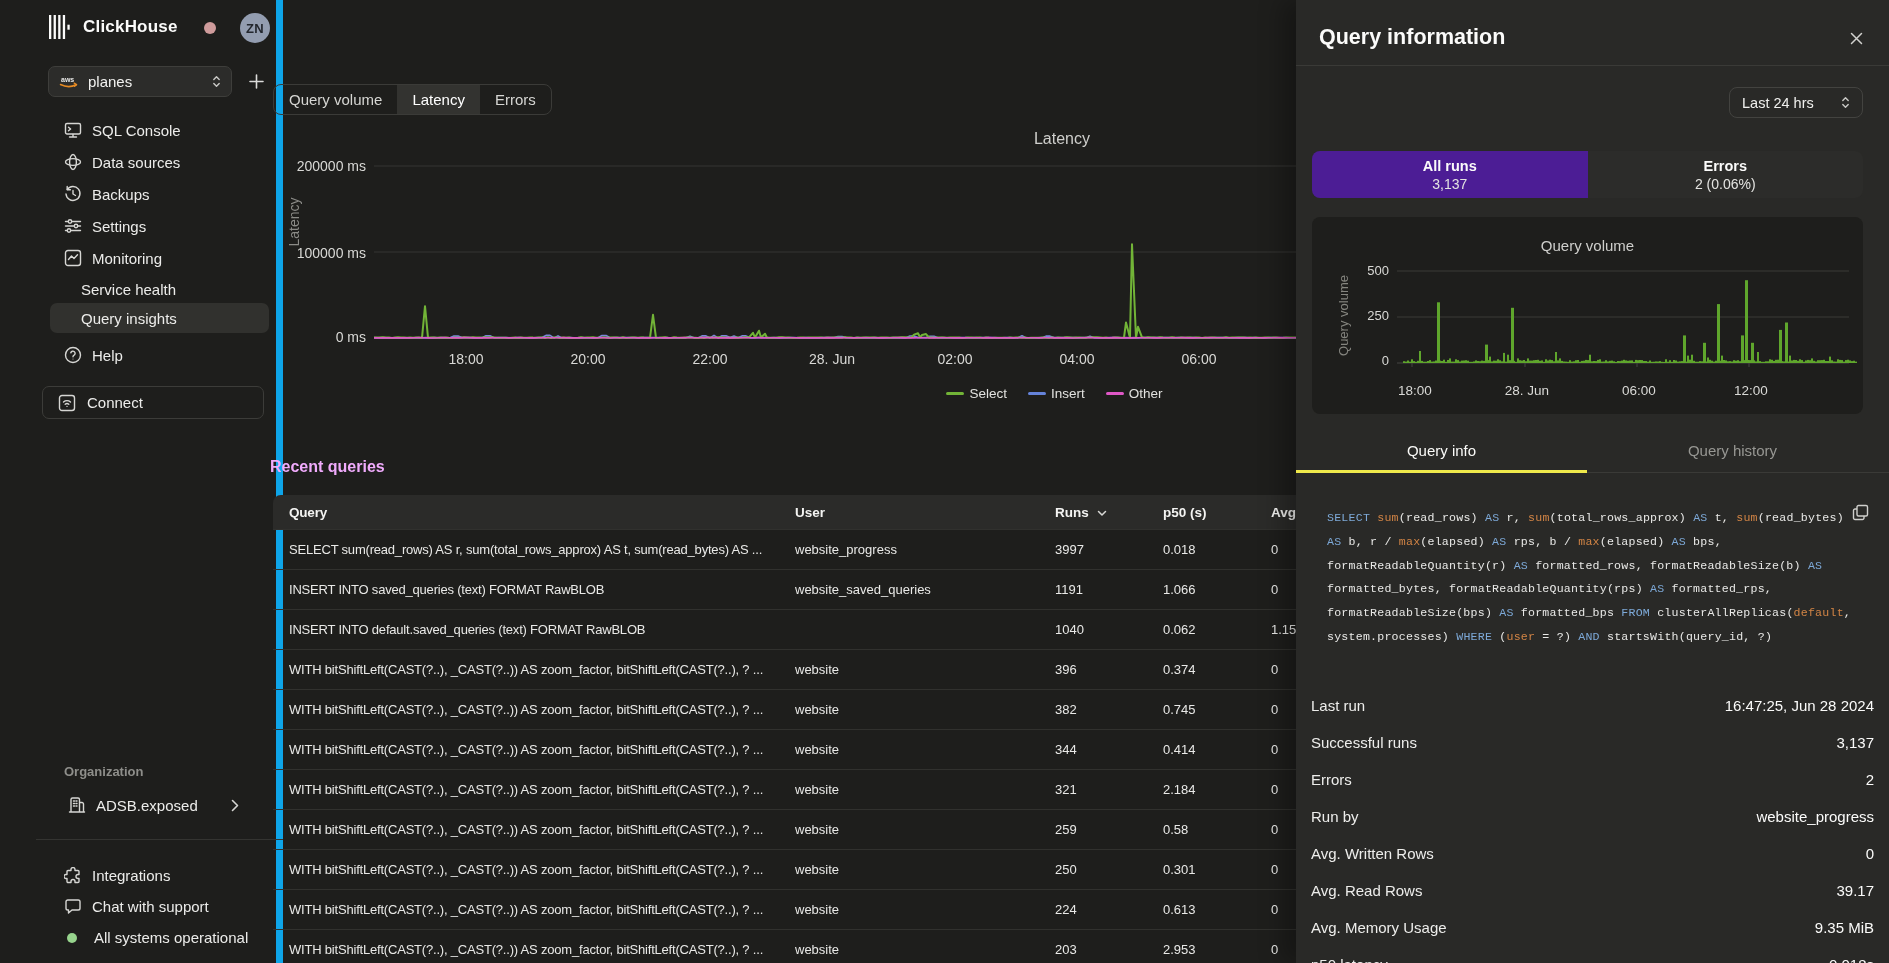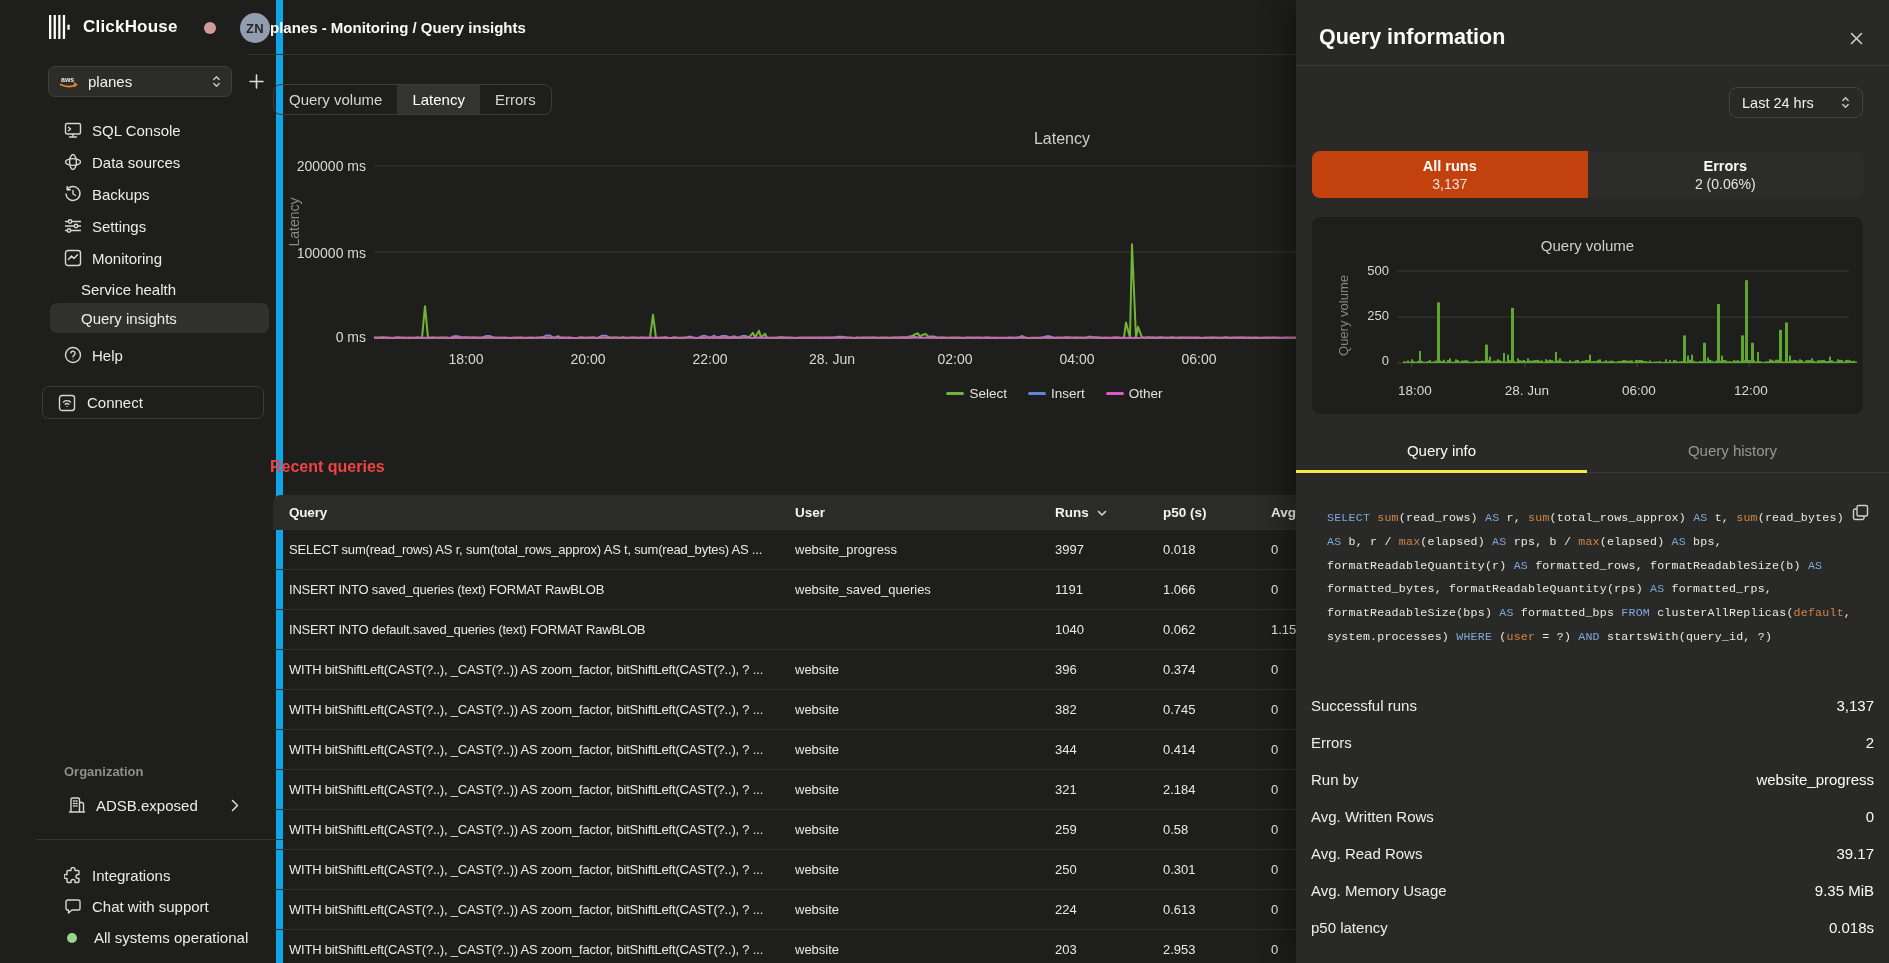--- a/index.html
+++ b/index.html
@@ -47,41 +47,41 @@
   .tab.active { background:#333330; color:#ffffff; }
 
   .chart-title { position:absolute; left:514px; top:130px; width:600px; text-align:center; font-size:16px; color:#cfcfcc; }
   .ylab { position:absolute; text-align:right; width:90px; font-size:14px; color:#d9d9d6; }
   .yaxis-name { position:absolute; left:8px; top:214px; width:76px; font-size:14px; color:#8b8b87; transform:rotate(-90deg); transform-origin:center; text-align:center; }
   .xlab { position:absolute; top:351px; width:80px; text-align:center; font-size:14px; color:#d9d9d6; }
   .legend { position:absolute; left:-14px; top:386px; width:1641px; display:flex; justify-content:center; gap:21px; font-size:13.5px; color:#e2e2df; }
   .legend .it { display:flex; align-items:center; gap:5px; }
   .lg-line { width:18px; height:0; border-top:3px solid; border-radius:2px; }
 
-  .rq-title { position:absolute; left:22px; top:458px; font-size:16px; font-weight:700; color:#ef4444; }
+  .rq-title { position:absolute; left:22px; top:458px; font-size:16px; font-weight:700; color:#f0abfc; }
   .table { position:absolute; left:25px; top:495px; width:1614px; font-size:13px; }
   .thead { font-size:13.5px; display:flex; height:34px; align-items:center; background:#2b2b29; border-radius:8px 8px 0 0; font-weight:700; color:#f4f4f2; white-space:nowrap; }
   .tr { display:flex; height:40px; align-items:center; border-top:1px solid #31312e; color:#e9e9e7; }
   .c-q { width:508px; padding-left:16px; white-space:nowrap; overflow:hidden; letter-spacing:-0.2px; }
   .c-u { width:260px; padding-left:14px; white-space:nowrap; }
   .c-r { width:108px; padding-left:14px; }
   .c-p { width:108px; padding-left:14px; }
   .c-a { width:120px; padding-left:14px; }
 
   
   .panel { position:absolute; left:1296px; top:0; width:593px; height:963px; background:#292927; box-shadow:-14px 0 22px rgba(0,0,0,.28); }
   .p-head { position:absolute; left:0; top:0; width:593px; height:66px; border-bottom:1px solid #3a3a37; }
   .p-head .t { position:absolute; left:23px; top:25px; font-size:21.5px; font-weight:700; color:#fbfbfa; }
   .close { position:absolute; right:26px; top:32px; width:13px; height:13px; }
   .range { position:absolute; left:433px; top:87px; width:134px; height:31px; border:1px solid #434340; border-radius:8px; display:flex; align-items:center; padding:0 12px; font-size:14.5px; color:#f0f0ee; }
   .range .updn { margin-left:auto; }
 
   .seg { position:absolute; left:16px; top:151px; width:551px; height:47px; display:flex; border-radius:8px; overflow:hidden; background:#2c2c2a; }
   .seg .half { flex:1; display:flex; flex-direction:column; align-items:center; justify-content:center; gap:2px; }
-  .seg .half.on { background:#c2410c; }
+  .seg .half.on { background:#4c1d95; }
   .seg .h1 { font-size:14.5px; font-weight:700; color:#fbfbfa; }
   .seg .h2 { font-size:14px; color:#e4e4e1; }
 
   .qv-card { position:absolute; left:16px; top:217px; width:551px; height:197px; background:#1e1e1c; border-radius:8px; }
   .qv-title { position:absolute; left:0; top:20px; width:551px; text-align:center; font-size:15px; color:#cfcfcc; }
   .qv-ylab { position:absolute; width:50px; text-align:right; font-size:13px; color:#d9d9d6; }
   .qv-yaxisname { position:absolute; left:-14px; top:91px; width:90px; text-align:center; font-size:13px; color:#85857f; transform:rotate(-90deg); }
   .qv-xlab { position:absolute; top:166px; width:70px; text-align:center; font-size:13.5px; color:#d9d9d6; }
 
   .ptabs { position:absolute; left:0; top:430px; width:593px; height:43px; border-bottom:1px solid #3a3a37; }
@@ -194,23 +194,20 @@
             <path d="M7 2.5 a2 2 0 0 1 4 0 v1h3a1 1 0 0 1 1 1v3h-1a2 2 0 0 0 0 4h1v3a1 1 0 0 1 -1 1h-3v-1a2 2 0 0 0 -4 0v1H4a1 1 0 0 1 -1-1v-3H2a2 2 0 0 1 0-4h1v-3a1 1 0 0 1 1-1h3z" stroke-linejoin="round"></path>
           </svg>Integrations</div>
       <div class="sbi"><svg width="18" height="18" viewBox="0 0 18 18" fill="none" stroke="#d6d6d3" stroke-width="1.4">
             <path d="M2 3.8 A1.8 1.8 0 0 1 3.8 2 H14.2 A1.8 1.8 0 0 1 16 3.8 V10.2 A1.8 1.8 0 0 1 14.2 12 H8 L4.5 15 V12 H3.8 A1.8 1.8 0 0 1 2 10.2 Z" stroke-linejoin="round"></path>
           </svg>Chat with support</div>
       <div class="sbi"><span class="gdot"></span>All systems operational</div>
     </div>
   </div>
 
   <div class="main">
-    <div class="main-head">
-        <div class="t">planes - Monitoring / Query insights</div>
-      </div>
     <div class="tabs">
       <div class="tab">Query volume</div>
       <div class="tab active">Latency</div>
       <div class="tab">Errors</div>
     </div>
 
     <div class="chart-title">Latency</div>
     <div class="ylab" style="left:28px; top:158px;">200000 ms</div>
     <div class="ylab" style="left:28px; top:245px;">100000 ms</div>
     <div class="ylab" style="left:28px; top:329px;">0 ms</div>
@@ -618,20 +615,24 @@
 formatted_bytes, formatReadableQuantity(rps) <span class="k">AS</span> formatted_rps,
 formatReadableSize(bps) <span class="k">AS</span> formatted_bps <span class="k">FROM</span> clusterAllReplicas(<span class="f">default</span>,
 system.processes) <span class="k">WHERE</span> (<span class="f">user</span> = ?) <span class="k">AND</span> startsWith(query_id, ?)</div>
     <svg class="copy" width="17" height="17" viewBox="0 0 17 17" fill="none" stroke="#cfcfcc" stroke-width="1.4">
         <rect x="5" y="1.5" width="10.5" height="10.5" rx="1.5"></rect>
         <path d="M12 12 V14 A1.5 1.5 0 0 1 10.5 15.5 H3 A1.5 1.5 0 0 1 1.5 14 V6.5 A1.5 1.5 0 0 1 3 5 H5"></path>
       </svg>
 
     <div class="stats">
       <div class="stat">
+          <span class="l">Last run</span>
+          <span class="v">16:47:25, Jun 28 2024</span>
+        </div>
+      <div class="stat">
           <span class="l">Successful runs</span>
           <span class="v">3,137</span>
         </div>
       <div class="stat">
           <span class="l">Errors</span>
           <span class="v">2</span>
         </div>
       <div class="stat">
           <span class="l">Run by</span>
           <span class="v">website_progress</span>

